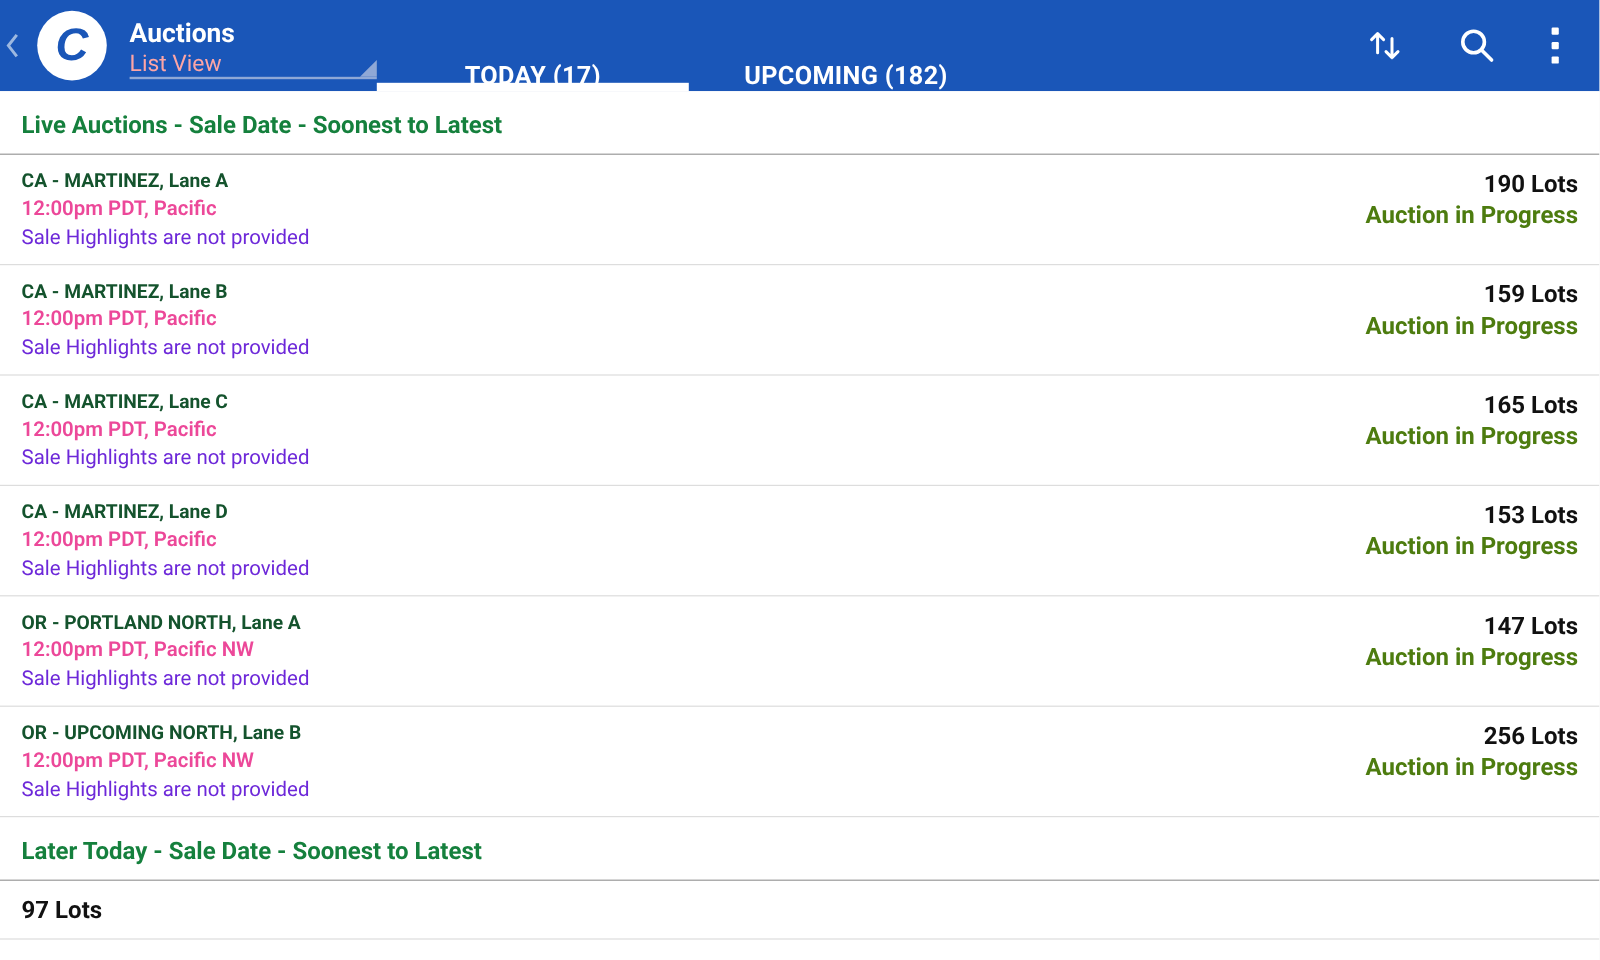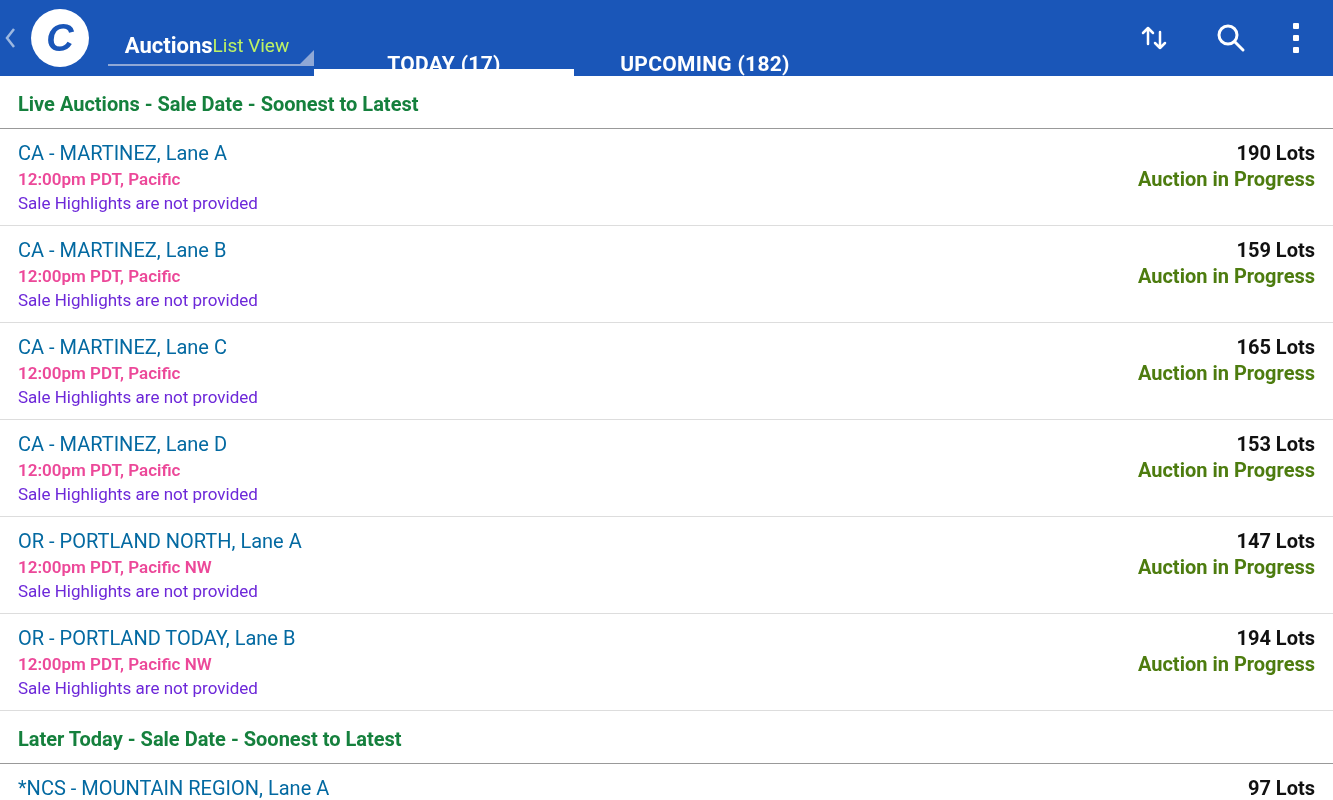--- a/index.html
+++ b/index.html
@@ -38,35 +38,34 @@
     display: flex; align-items: center; justify-content: center;
     color: #1a56b8;
     font-weight: 800;
     font-size: 38px;
     font-style: italic;
     font-family: Arial, sans-serif;
   }
   .dropdown {
     width: 214px;
     display: flex;
-    flex-direction: row;
+    flex-direction: column;
     justify-content: center;
     padding: 6px 8px 0 8px;
     position: relative;
     cursor: pointer;
-    margin-top: 28px;
   }
   .dropdown-title {
     font-size: 22px;
     font-weight: 700;
     line-height: 1.1;
   }
   .dropdown-sub {
     font-size: 19px;
-    color: #bef264;
+    color: #fca5a5;
     line-height: 1.3;
   }
   .dropdown-underline {
     position: absolute;
     left: 8px; right: 0; bottom: 10px;
     height: 2px;
     background: #8fa8d6;
   }
   .dropdown-tri {
     position: absolute;
@@ -137,21 +136,21 @@
     border-bottom: 1px solid #999;
   }
   .row {
     display: flex;
     justify-content: space-between;
     padding: 12px 18px 12px 18px;
     border-bottom: 1px solid #ddd;
     cursor: pointer;
   }
   .row-left { display: flex; flex-direction: column; gap: 2px; }
-  .row-title { font-size: 20px; font-weight: 400; color: #0369a1; }
+  .row-title { font-size: 16px; font-weight: 700; color: #14532d; }
   .row-time { font-size: 17px; font-weight: 600; color: #ec4899; margin-top: 2px; }
   .row-note { font-size: 17px; color: #6d28d9; margin-top: 2px; }
   .row-right { text-align: right; display: flex; flex-direction: column; gap: 0px; }
   .row-lots { font-size: 20px; font-weight: 700; color: #111; }
   .row-status-progress { font-size: 20px; font-weight: 700; color: #4d7c0f; margin-top: 2px; }
 </style>
 </head>
 <body>
 
 <div class="header">
@@ -249,31 +248,28 @@
         <div class="row-time">12:00pm PDT, Pacific NW</div>
         <div class="row-note">Sale Highlights are not provided</div>
       </div>
       <div class="row-right">
         <div class="row-lots">147 Lots</div>
         <div class="row-status-progress">Auction in Progress</div>
       </div>
     </div>
     <div class="row">
       <div class="row-left">
-        <div class="row-title">OR - PORTLAND TODAY, Lane B</div>
+        <div class="row-title">OR - UPCOMING NORTH, Lane B</div>
         <div class="row-time">12:00pm PDT, Pacific NW</div>
         <div class="row-note">Sale Highlights are not provided</div>
       </div>
       <div class="row-right">
-        <div class="row-lots">194 Lots</div>
+        <div class="row-lots">256 Lots</div>
         <div class="row-status-progress">Auction in Progress</div>
       </div>
     </div>
     <div class="section-header">Later Today - Sale Date - Soonest to Latest</div>
     <div class="row">
-      <div class="row-left">
-        <div class="row-title">*NCS - MOUNTAIN REGION, Lane A</div>
-      </div>
       <div class="row-right">
         <div class="row-lots">97 Lots</div>
       </div>
     </div>
   </div>
 
 </body></html>

